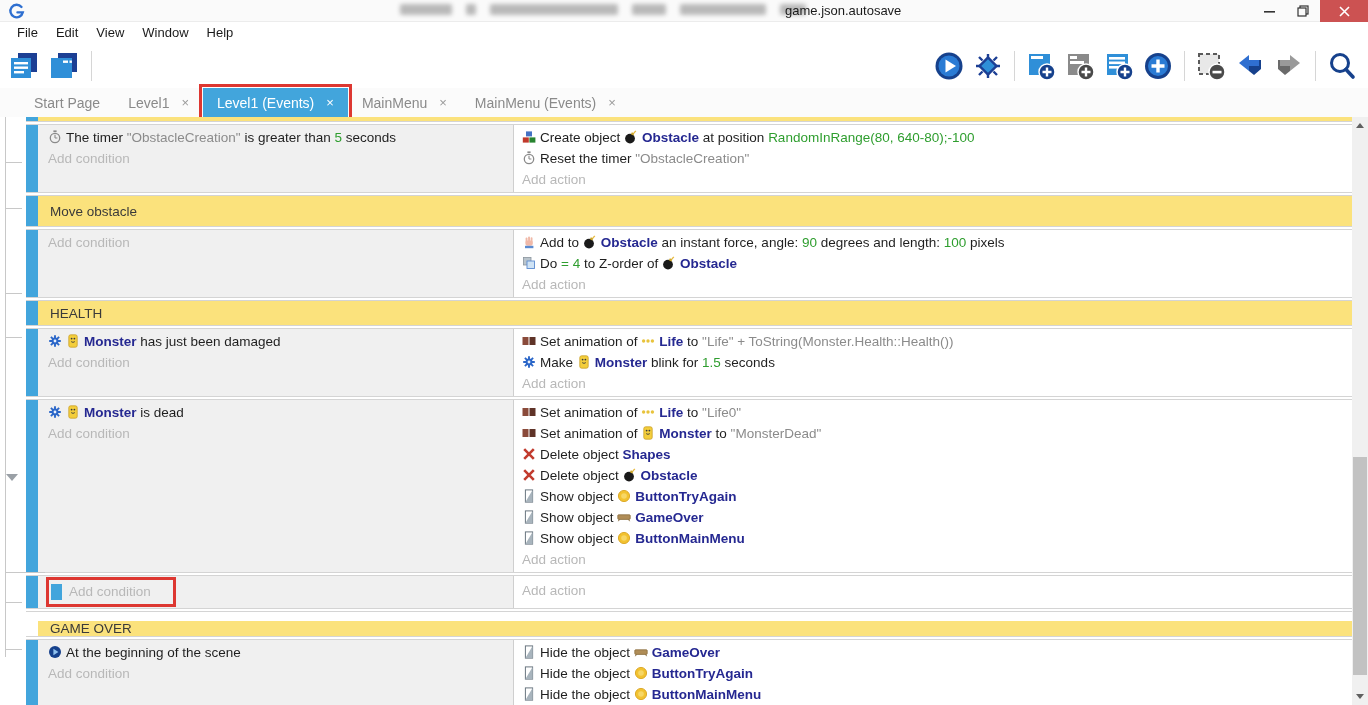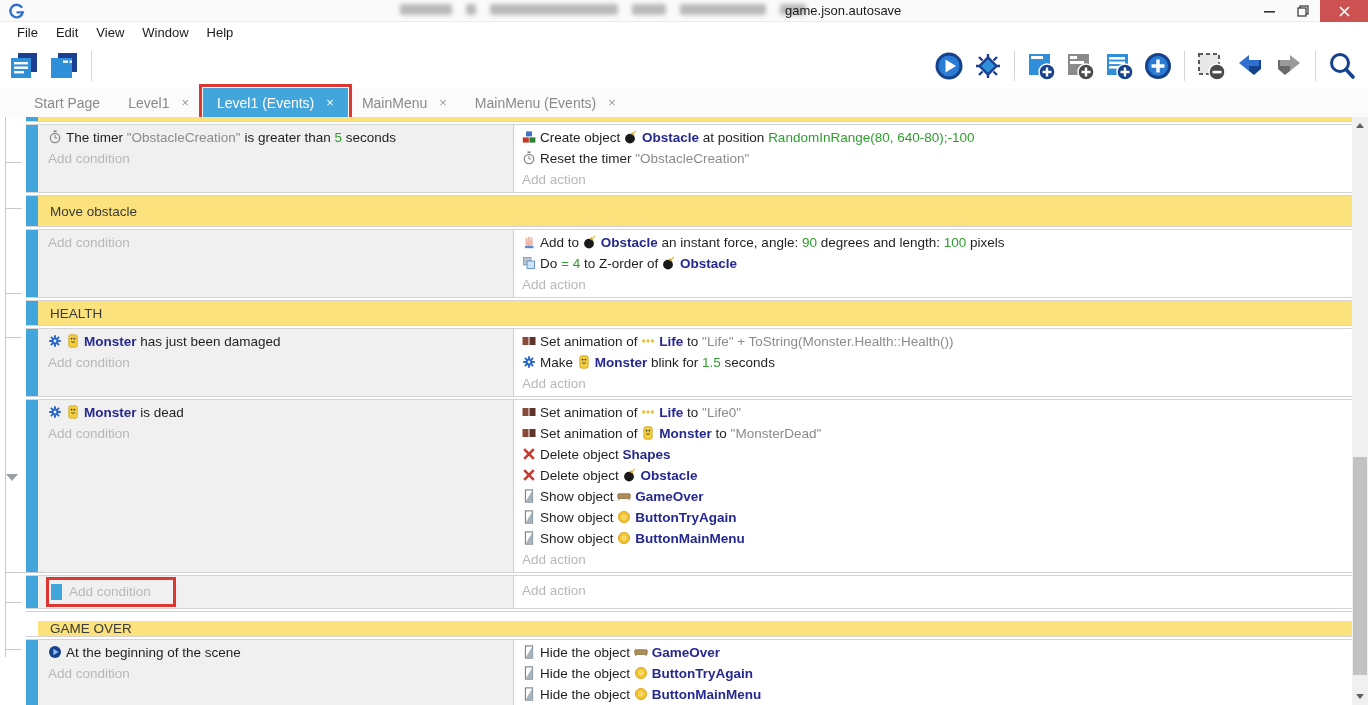--- a/index.html
+++ b/index.html
@@ -391,30 +391,30 @@
                 <path d="M2.2 2.2 L11.8 11.8 M11.8 2.2 L2.2 11.8" stroke="#c23b2e" stroke-width="2.6"></path>
               </svg></span><span class="seg-plain">Delete object </span><span class="seg-icon"><svg viewBox="0 0 14 14">
                 <circle cx="6" cy="8.6" r="4.9" fill="#1a1a1a"></circle>
                 <rect x="7.2" y="2.8" width="2.8" height="2.2" fill="#caa52a" transform="rotate(28 8.6 3.9)"></rect>
                 <path d="M9.8 3.2 L11.8 0.8" stroke="#e8b83c" stroke-width="1.3" fill="none"></path>
               </svg></span><span class="seg-object">Obstacle</span></div>
           <div class="evt-line"><span class="seg-icon"><svg viewBox="0 0 14 14">
                 <rect x="3.4" y="0.9" width="7.2" height="12.2" fill="#fff" stroke="#6a7680" stroke-width="1"></rect>
                 <path d="M10.6 0.9 L10.6 13.1 L3.4 13.1 Z" fill="#a8b4bd"></path>
               </svg></span><span class="seg-plain">Show object </span><span class="seg-icon"><svg viewBox="0 0 14 14">
+                <circle cx="7" cy="7" r="5.6" fill="#f2c230" stroke="#d9a41f" stroke-width="0.9"></circle>
+                <circle cx="7" cy="7" r="2.8" fill="#f7d766"></circle>
+              </svg></span><span class="seg-object">ButtonTryAgain</span></div>
+          <div class="evt-line"><span class="seg-icon"><svg viewBox="0 0 14 14">
+                <rect x="3.4" y="0.9" width="7.2" height="12.2" fill="#fff" stroke="#6a7680" stroke-width="1"></rect>
+                <path d="M10.6 0.9 L10.6 13.1 L3.4 13.1 Z" fill="#a8b4bd"></path>
+              </svg></span><span class="seg-plain">Show object </span><span class="seg-icon"><svg viewBox="0 0 14 14">
                 <rect x="0.8" y="4.8" width="12.4" height="4.6" rx="0.8" fill="#b08d57" stroke="#8a6d3f" stroke-width="0.8"></rect>
                 <path d="M2.4 9.4 L1.4 11.2 M11.6 9.4 L12.6 11.2" stroke="#8a6d3f" stroke-width="1"></path>
               </svg></span><span class="seg-object">GameOver</span></div>
-          <div class="evt-line"><span class="seg-icon"><svg viewBox="0 0 14 14">
-                <rect x="3.4" y="0.9" width="7.2" height="12.2" fill="#fff" stroke="#6a7680" stroke-width="1"></rect>
-                <path d="M10.6 0.9 L10.6 13.1 L3.4 13.1 Z" fill="#a8b4bd"></path>
-              </svg></span><span class="seg-plain">Show object </span><span class="seg-icon"><svg viewBox="0 0 14 14">
-                <circle cx="7" cy="7" r="5.6" fill="#f2c230" stroke="#d9a41f" stroke-width="0.9"></circle>
-                <circle cx="7" cy="7" r="2.8" fill="#f7d766"></circle>
-              </svg></span><span class="seg-object">ButtonTryAgain</span></div>
           <div class="evt-line"><span class="seg-icon"><svg viewBox="0 0 14 14">
                 <rect x="3.4" y="0.9" width="7.2" height="12.2" fill="#fff" stroke="#6a7680" stroke-width="1"></rect>
                 <path d="M10.6 0.9 L10.6 13.1 L3.4 13.1 Z" fill="#a8b4bd"></path>
               </svg></span><span class="seg-plain">Show object </span><span class="seg-icon"><svg viewBox="0 0 14 14">
                 <circle cx="7" cy="7" r="5.6" fill="#f2c230" stroke="#d9a41f" stroke-width="0.9"></circle>
                 <circle cx="7" cy="7" r="2.8" fill="#f7d766"></circle>
               </svg></span><span class="seg-object">ButtonMainMenu</span></div>
           <div class="evt-line placeholder"><span>Add action</span></div>
         </div>
       </div>

